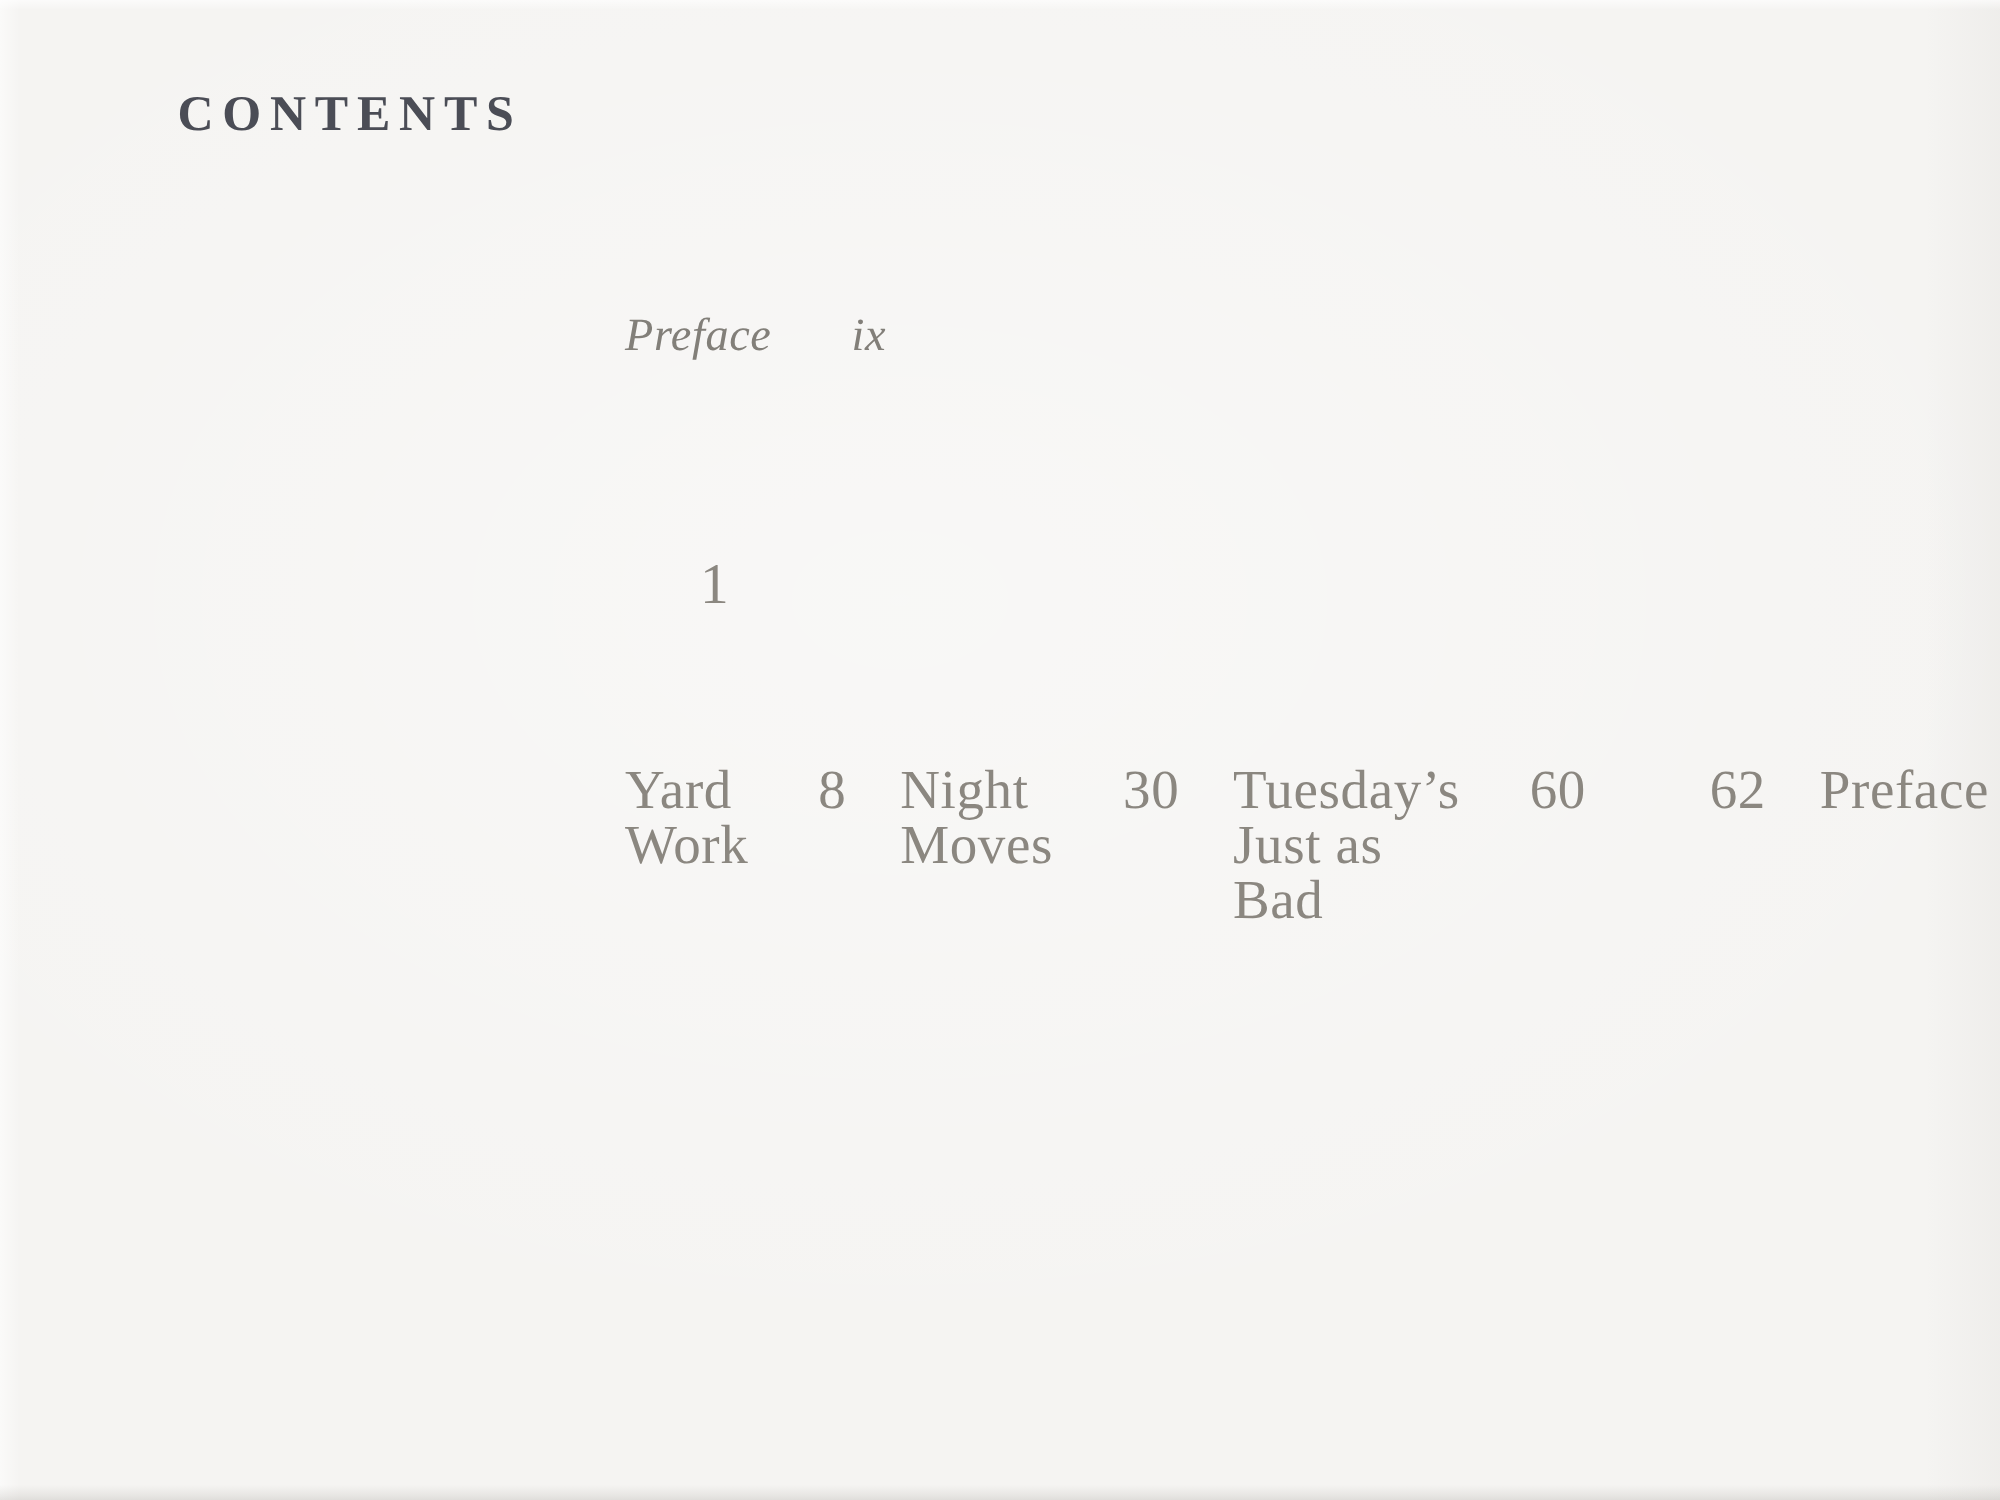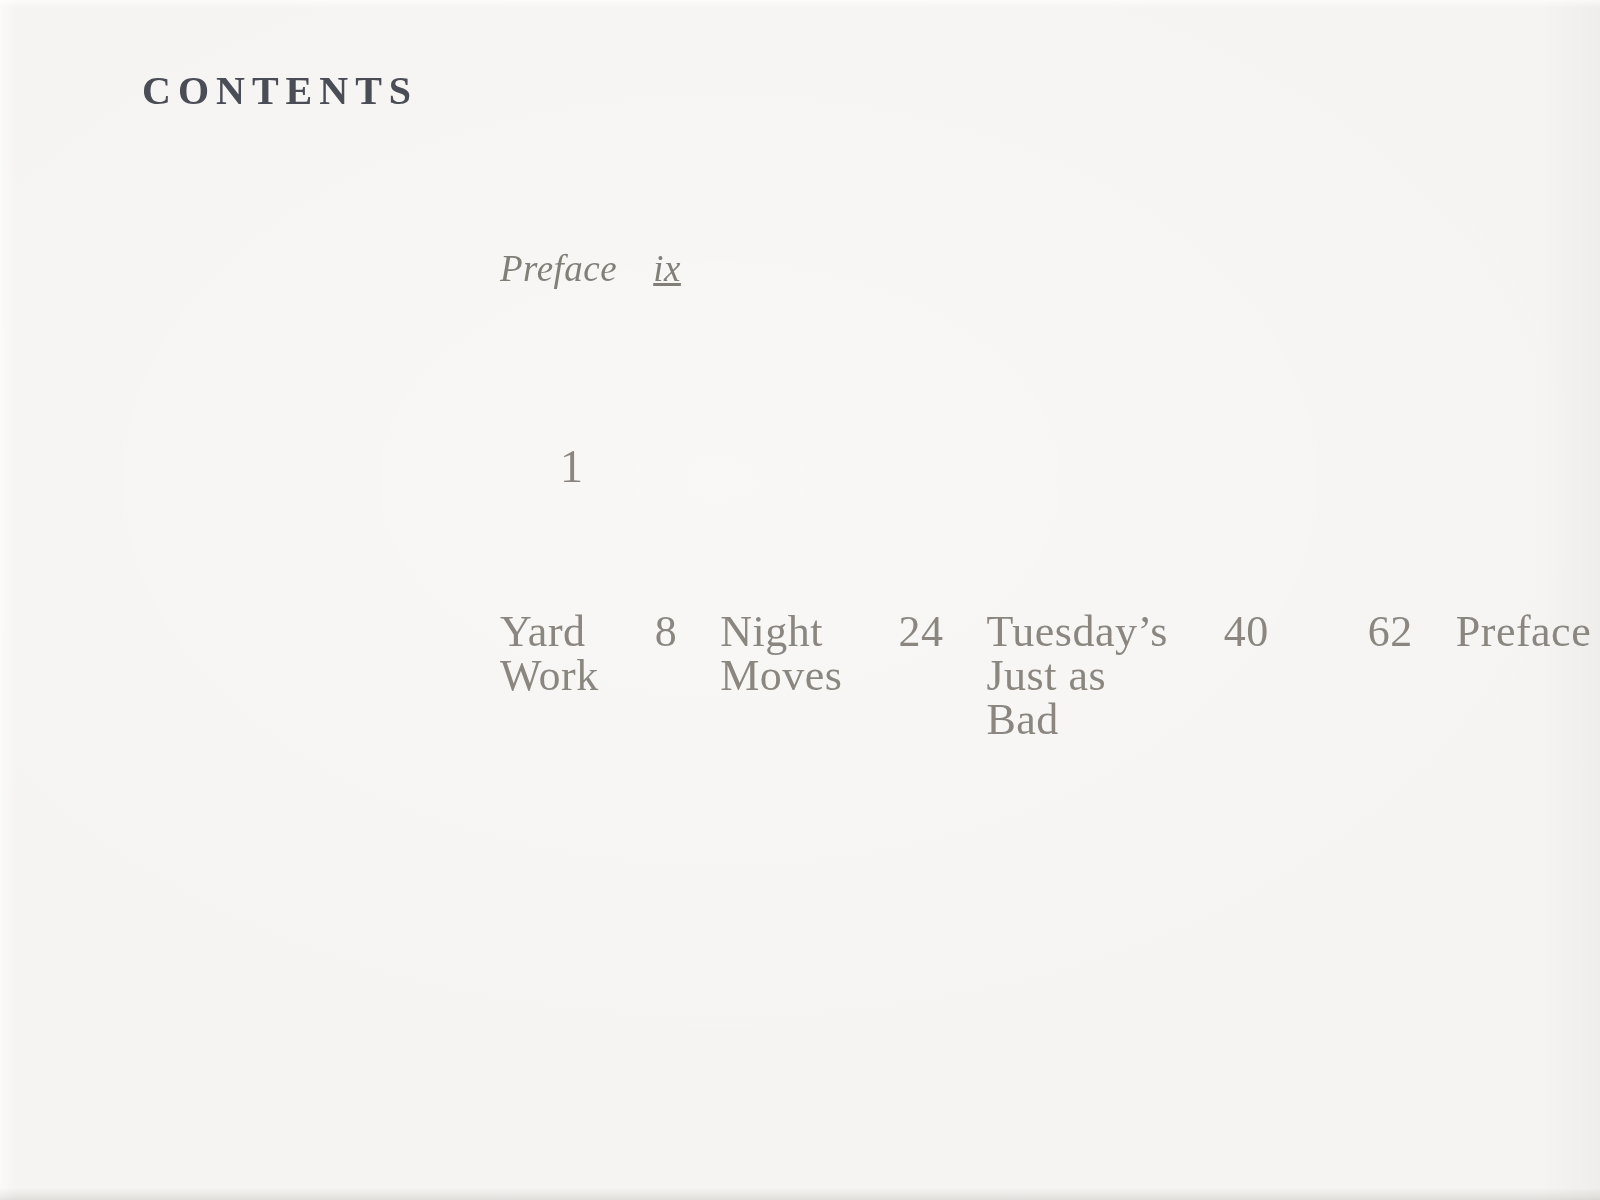--- a/index.html
+++ b/index.html
@@ -43,21 +43,21 @@
   .toc-column{position:absolute;left:500px;top:0;width:1000px;}
 
   .front-matter{
     position:absolute;left:0;top:250px;
     display:flex;flex-direction:column;gap:25px;
     font-style:italic;
     font-size:37px;line-height:37px;
     color:var(--front-matter-ink);
     letter-spacing:0.5px;
   }
-  .front-matter .toc-row .page-num{margin-left:36px;text-decoration:underline;}
+  .front-matter .toc-row .page-num{margin-left:64px;}
 
   .introduction-row{
     position:absolute;left:0;top:444px;
     font-size:46px;line-height:46px;
     color:var(--body-ink);
     letter-spacing:0.5px;
   }
   .introduction-row .page-num{margin-left:60px;}
 
   .chapter-list{
@@ -92,25 +92,25 @@
     <span class="page-num">1</span>
   </div>
 
   <div class="chapter-list">
     <div class="toc-row">
       <span class="entry-title">Yard Work</span>
       <span class="page-num">8</span>
     </div>
     <div class="toc-row">
       <span class="entry-title">Night Moves</span>
-      <span class="page-num">24</span>
+      <span class="page-num">30</span>
     </div>
     <div class="toc-row">
       <span class="entry-title">Tuesday’s Just as Bad</span>
-      <span class="page-num">40</span>
+      <span class="page-num">60</span>
     </div>
     <div class="toc-row">
       <span class="page-num">62</span>
     </div>
     <div class="toc-row">
       <span class="entry-title">Preface</span>
       <span class="page-num">114</span>
     </div>
   </div>
 

